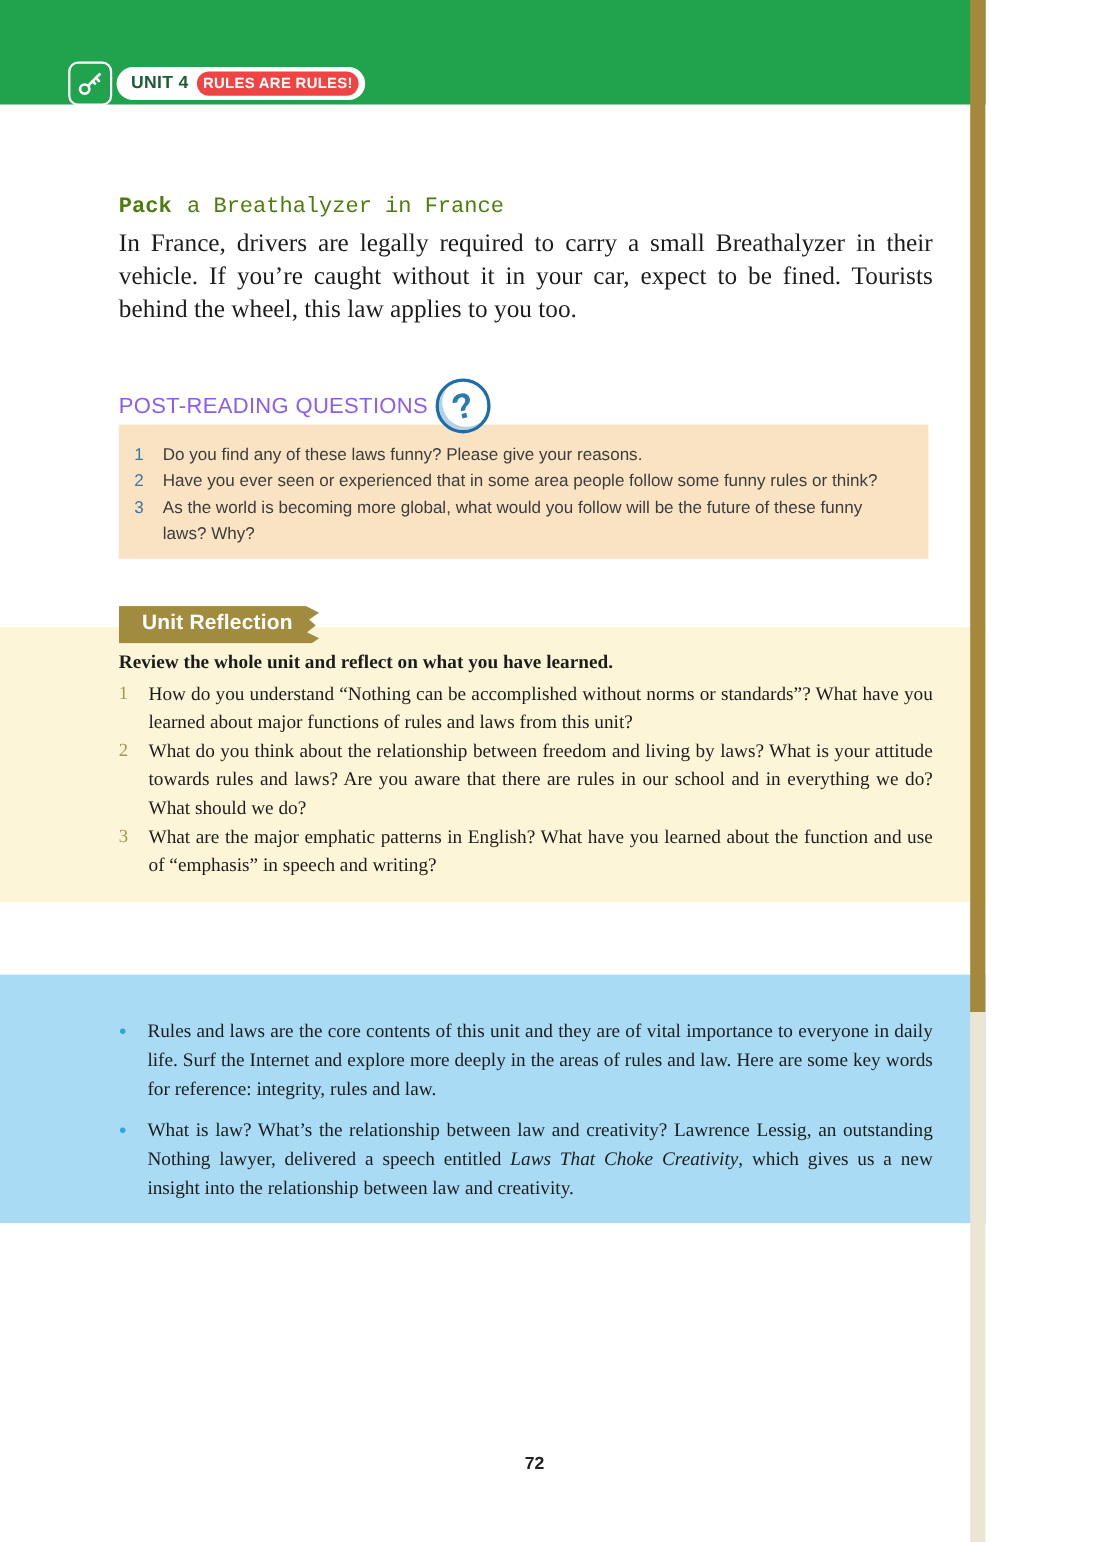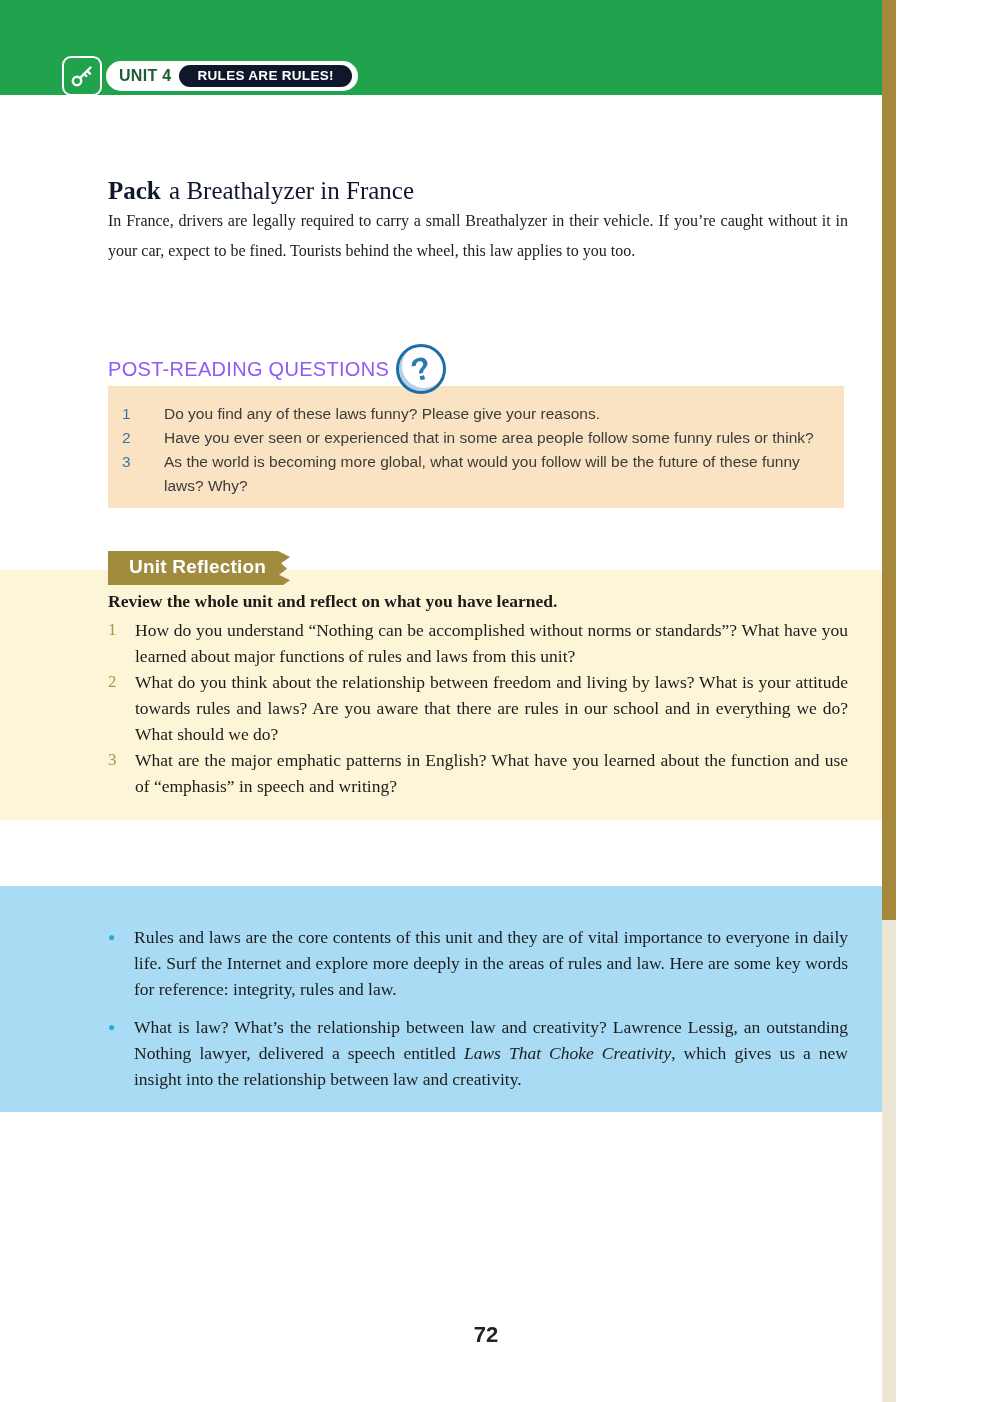--- a/index.html
+++ b/index.html
@@ -10,46 +10,46 @@
   .top-bar{position:absolute;left:0;top:0;width:1000px;height:95px;background:#21a24d;}
   .stripe-gold{position:absolute;right:0;top:0;width:14px;height:920px;background:#a5883b;z-index:6;}
   .stripe-beige{position:absolute;right:0;top:920px;width:14px;height:482px;background:#ebe6d3;z-index:6;}
 
   .key-box{position:absolute;left:62px;top:56px;width:40px;height:40px;border:2.5px solid #ffffff;
            border-radius:9px;box-sizing:border-box;display:flex;align-items:center;justify-content:center;}
   .unit-pill{position:absolute;left:106px;top:61px;height:30px;background:#ffffff;border-radius:16px;
              display:flex;align-items:center;padding:0 6px 0 13px;gap:8px;
              font-family:"Liberation Sans", sans-serif;}
   .unit-label{font-weight:bold;font-size:16px;color:#1b5e33;letter-spacing:0.3px;}
-  .unit-title{background:#0f172a;color:#ffffff;border-radius:11px;padding:3px 18px 4px;
+  .unit-title{background:#ef4444;color:#ffffff;border-radius:11px;padding:3px 5px 4px;
               font-size:13.5px;font-weight:600;letter-spacing:0.3px;white-space:nowrap;}
 
   
   .pack-heading{position:absolute;left:108px;top:177px;margin:0;
-                font-family:Liberation Serif, serif;font-size:25px;color:#0f172a;font-weight:normal;}
+                font-family:Liberation Mono, monospace;font-size:20px;color:#4d7c0f;font-weight:normal;}
   .pack-heading b{font-weight:bold;margin-right:2px;}
   .pack-body{position:absolute;left:108px;top:206px;width:740px;margin:0;
-             font-size:16px;line-height:30px;color:#1c1c1c;text-align:justify;}
+             font-size:23px;line-height:30px;color:#1c1c1c;text-align:justify;}
 
   
   .prq-title{position:absolute;left:108px;top:358px;margin:0;
              font-family:"Liberation Sans", sans-serif;font-size:20px;font-weight:normal;
              color:#8b5cf6;letter-spacing:0.3px;}
   .q-icon{position:absolute;left:396px;top:344px;width:50px;height:50px;border-radius:50%;
           background:#ffffff;border:3px solid #1d6da8;box-sizing:border-box;z-index:3;
           display:flex;align-items:center;justify-content:center;
           box-shadow:inset 3px -3px 0 rgba(42,124,176,0.35);}
   .q-glyph{font-family:"Liberation Sans", sans-serif;font-weight:bold;font-size:32px;color:#2a7cb0;
            transform:rotate(-14deg);line-height:1;}
   .peach-box{position:absolute;left:108px;top:386px;width:736px;height:122px;background:#fae3c3;
              box-sizing:border-box;padding:16px 18px 0 14px;}
   .q-row{display:flex;font-family:"Liberation Sans", sans-serif;font-size:15.5px;line-height:24px;
          color:#3c3c3c;}
   .q-num{color:#3579a8;width:14px;flex:0 0 14px;margin-right:12px;text-align:left;}
-  .q-text{flex:1;margin-left:16px;}
+  .q-text{flex:1;}
 
   
   .banner{position:absolute;z-index:4;color:#ffffff;font-family:"Liberation Sans", sans-serif;
           font-size:19px;font-weight:bold;padding:5px 24px 7px 21px;letter-spacing:0.2px;
           clip-path:polygon(0 0,calc(100% - 12px) 0,100% 18%,calc(100% - 9px) 36%,calc(100% - 3px) 52%,calc(100% - 11px) 70%,100% 86%,calc(100% - 7px) 100%,0 100%);}
   .banner-olive{left:108px;top:551px;background:#a18b3f;}
   .banner-blue{left:108px;top:867px;background:#2ba7dc;}
 
   
   .yellow-section{position:absolute;left:0;top:570px;width:986px;height:250px;background:#fdf5d7;}
@@ -62,21 +62,21 @@
   
   .blue-section{position:absolute;left:0;top:886px;width:986px;height:226px;background:#a9dcf4;}
   .connections-content{position:absolute;left:108px;top:924px;width:740px;z-index:2;}
   .c-row{display:flex;font-size:17.5px;line-height:26px;color:#1c1c1c;text-align:justify;}
   .c-row + .c-row{margin-top:12px;}
   .c-dot{color:#2ba7dc;flex:0 0 12px;width:12px;margin-right:14px;font-size:12px;line-height:26px;}
   .c-text{flex:1;}
   .c-text .italic{font-style:italic;}
 
   .page-number{position:absolute;left:0;top:1322px;width:972px;text-align:center;
-               font-family:"Liberation Sans", sans-serif;font-weight:bold;font-size:22px;color:#222222;}
+               font-family:"Liberation Sans", sans-serif;font-weight:bold;font-size:16px;color:#222222;}
 </style>
 </head>
 <body>
 
 <div class="page">
 
   <div class="top-bar">
     <div class="key-box">
       <svg width="26" height="26" viewBox="0 0 26 26">
         <g stroke="#ffffff" stroke-width="2.4" fill="none" stroke-linecap="round">

